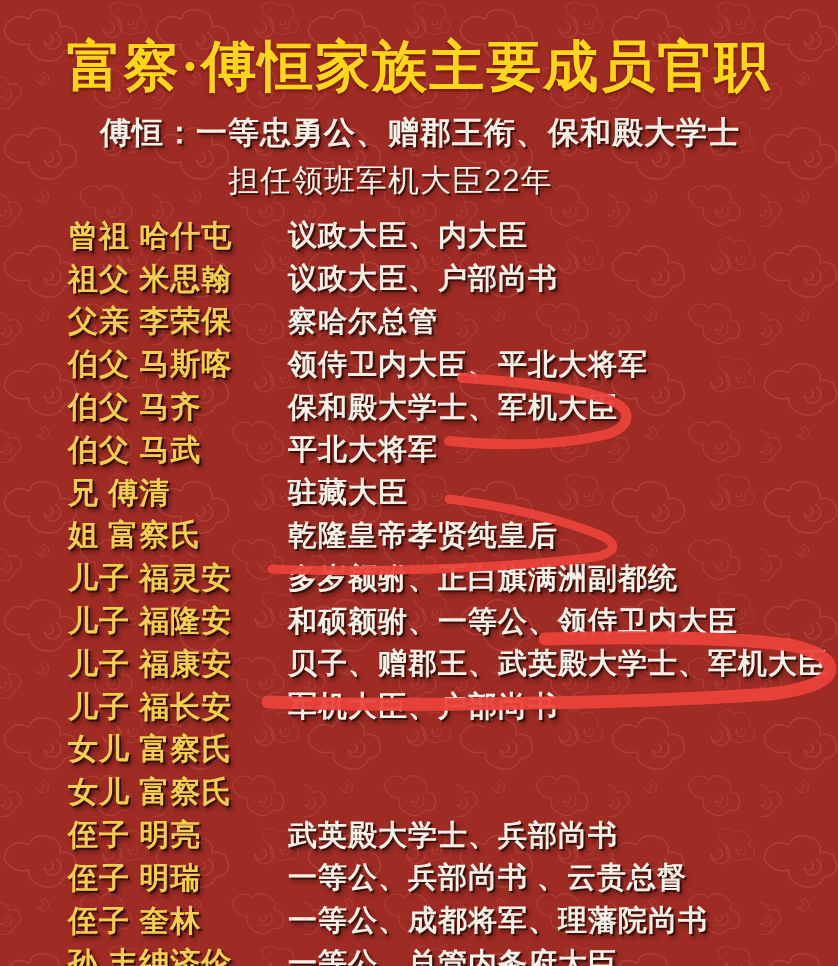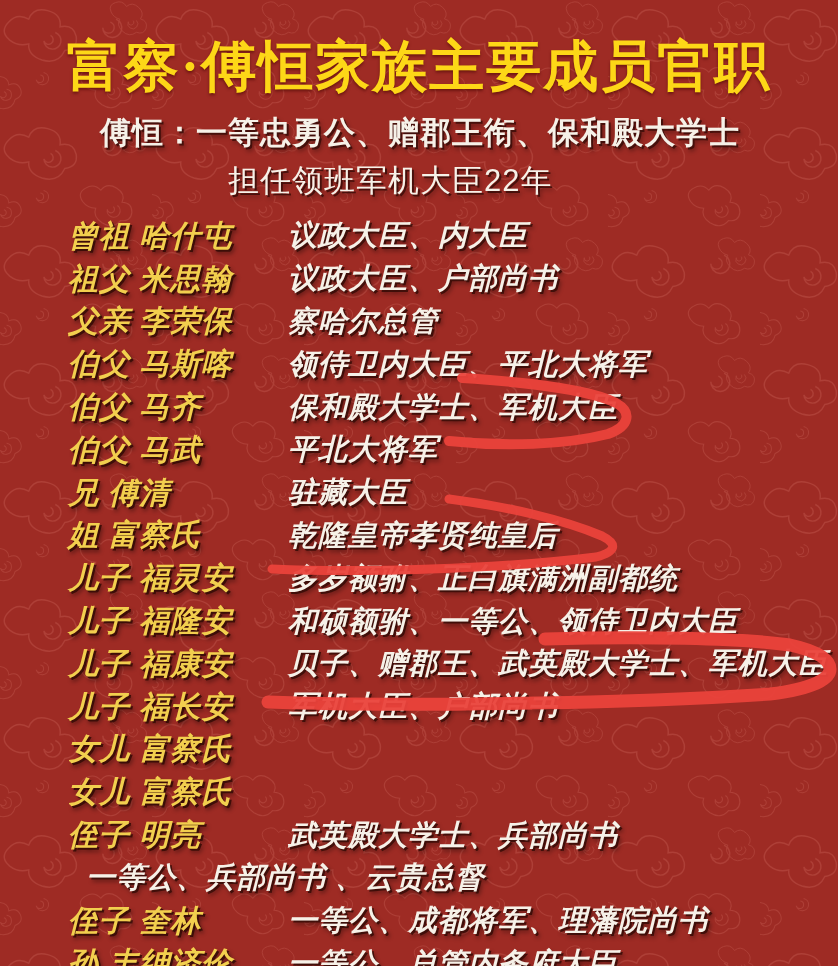--- a/index.html
+++ b/index.html
@@ -33,21 +33,21 @@
     text-shadow:2px 2px 0 rgba(49,10,5,.75),3px 4px 4px rgba(0,0,0,.35);
   }
   .subtitle2{
     position:absolute;top:160px;left:208px;
     font-size:31px;font-weight:normal;color:var(--text);
     letter-spacing:1px;white-space:nowrap;
     text-shadow:2px 2px 0 rgba(49,10,5,.75),3px 4px 4px rgba(0,0,0,.35);
     margin-left:20px;
   }
   .table{position:absolute;top:215px;left:68px;right:0;}
-  .row{height:42.8px;display:flex;align-items:center;white-space:nowrap;font-style:italic;}
+  .row{height:42.8px;display:flex;align-items:center;white-space:nowrap;}
   .row .name{
     width:202px;flex:0 0 202px;
     font-size:30px;font-weight:bold;color:var(--name);letter-spacing:1px;
     text-shadow:2px 2px 0 rgba(49,10,5,.85),3px 4px 4px rgba(0,0,0,.45);
   }
   .row .pos{
     font-size:29px;font-weight:bold;color:var(--text);letter-spacing:1px;
     text-shadow:2px 2px 0 rgba(49,10,5,.8),3px 4px 4px rgba(0,0,0,.4);
     margin-left:18px;
   }
@@ -135,20 +135,21 @@
           <span class="name">女儿 富察氏</span>
         </div>
         <div class="row">
           <span class="name">女儿 富察氏</span>
         </div>
         <div class="row">
           <span class="name">侄子 明亮</span>
           <span class="pos">武英殿大学士、兵部尚书</span>
         </div>
         <div class="row">
+          <span class="name">侄子 明瑞</span>
           <span class="pos">一等公、兵部尚书 、云贵总督</span>
         </div>
         <div class="row">
           <span class="name">侄子 奎林</span>
           <span class="pos">一等公、成都将军、理藩院尚书</span>
         </div>
         <div class="row">
           <span class="name">孙 丰绅济伦</span>
           <span class="pos">一等公、总管内务府大臣</span>
         </div>

